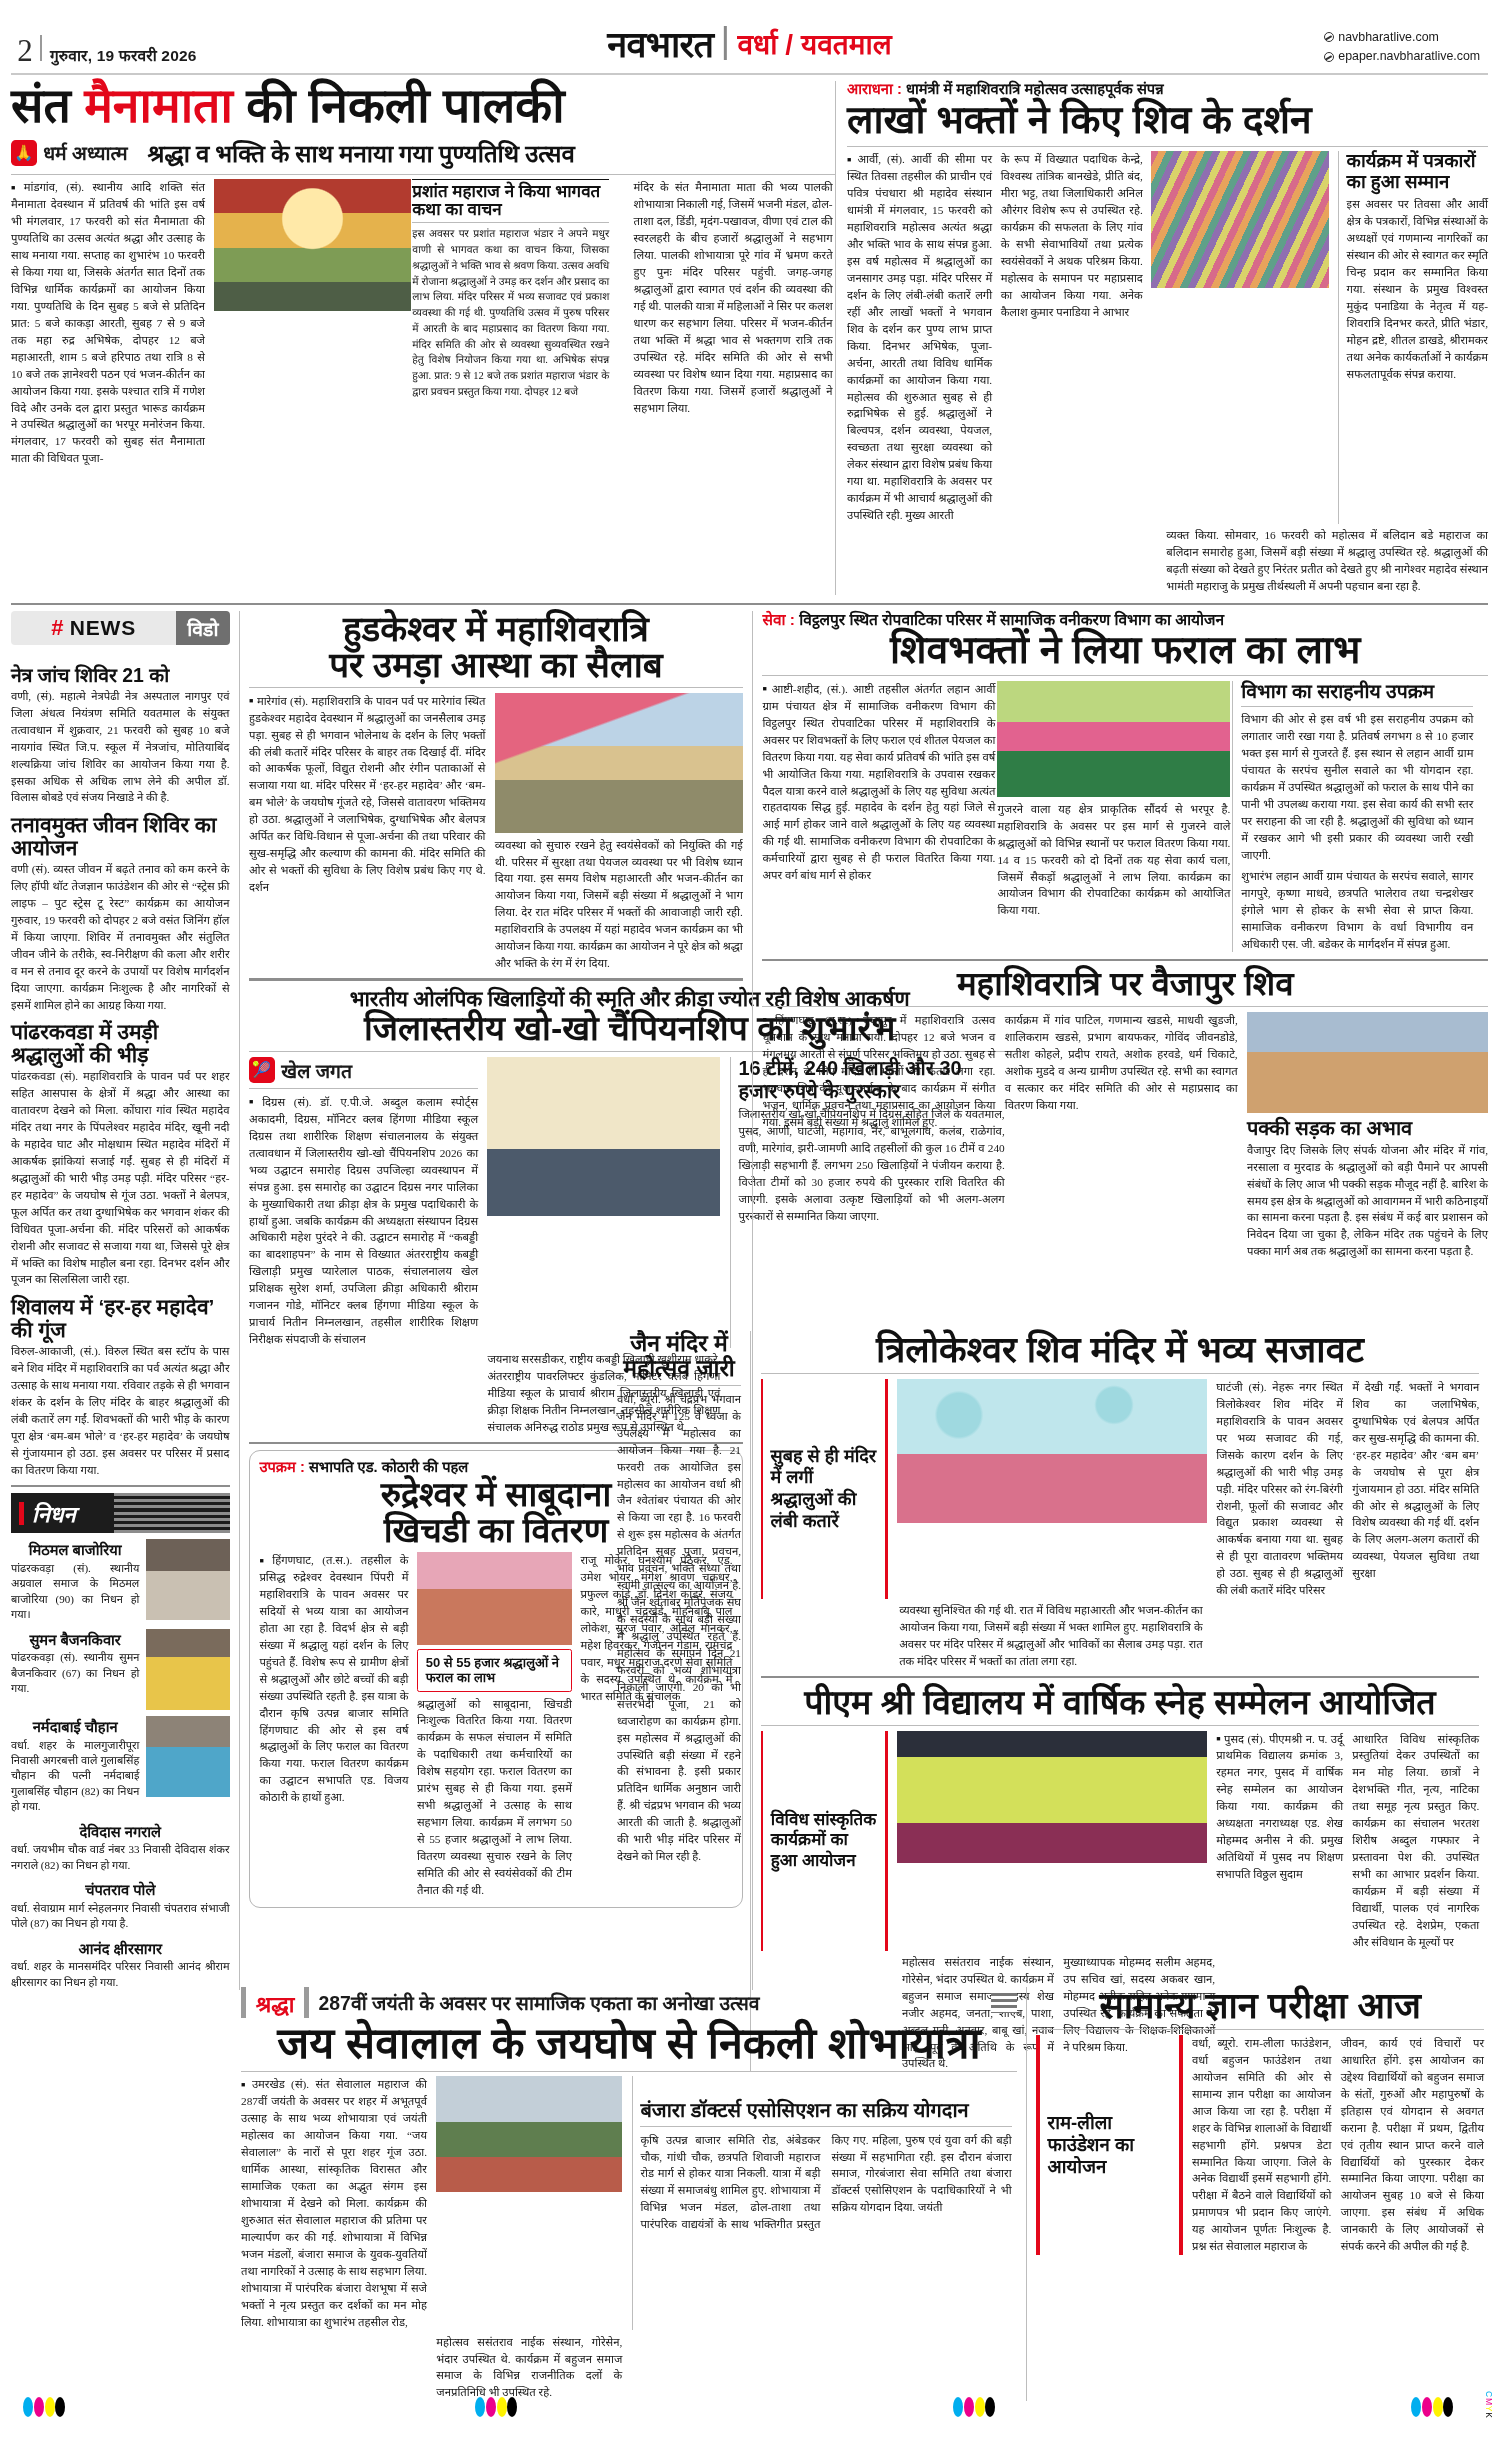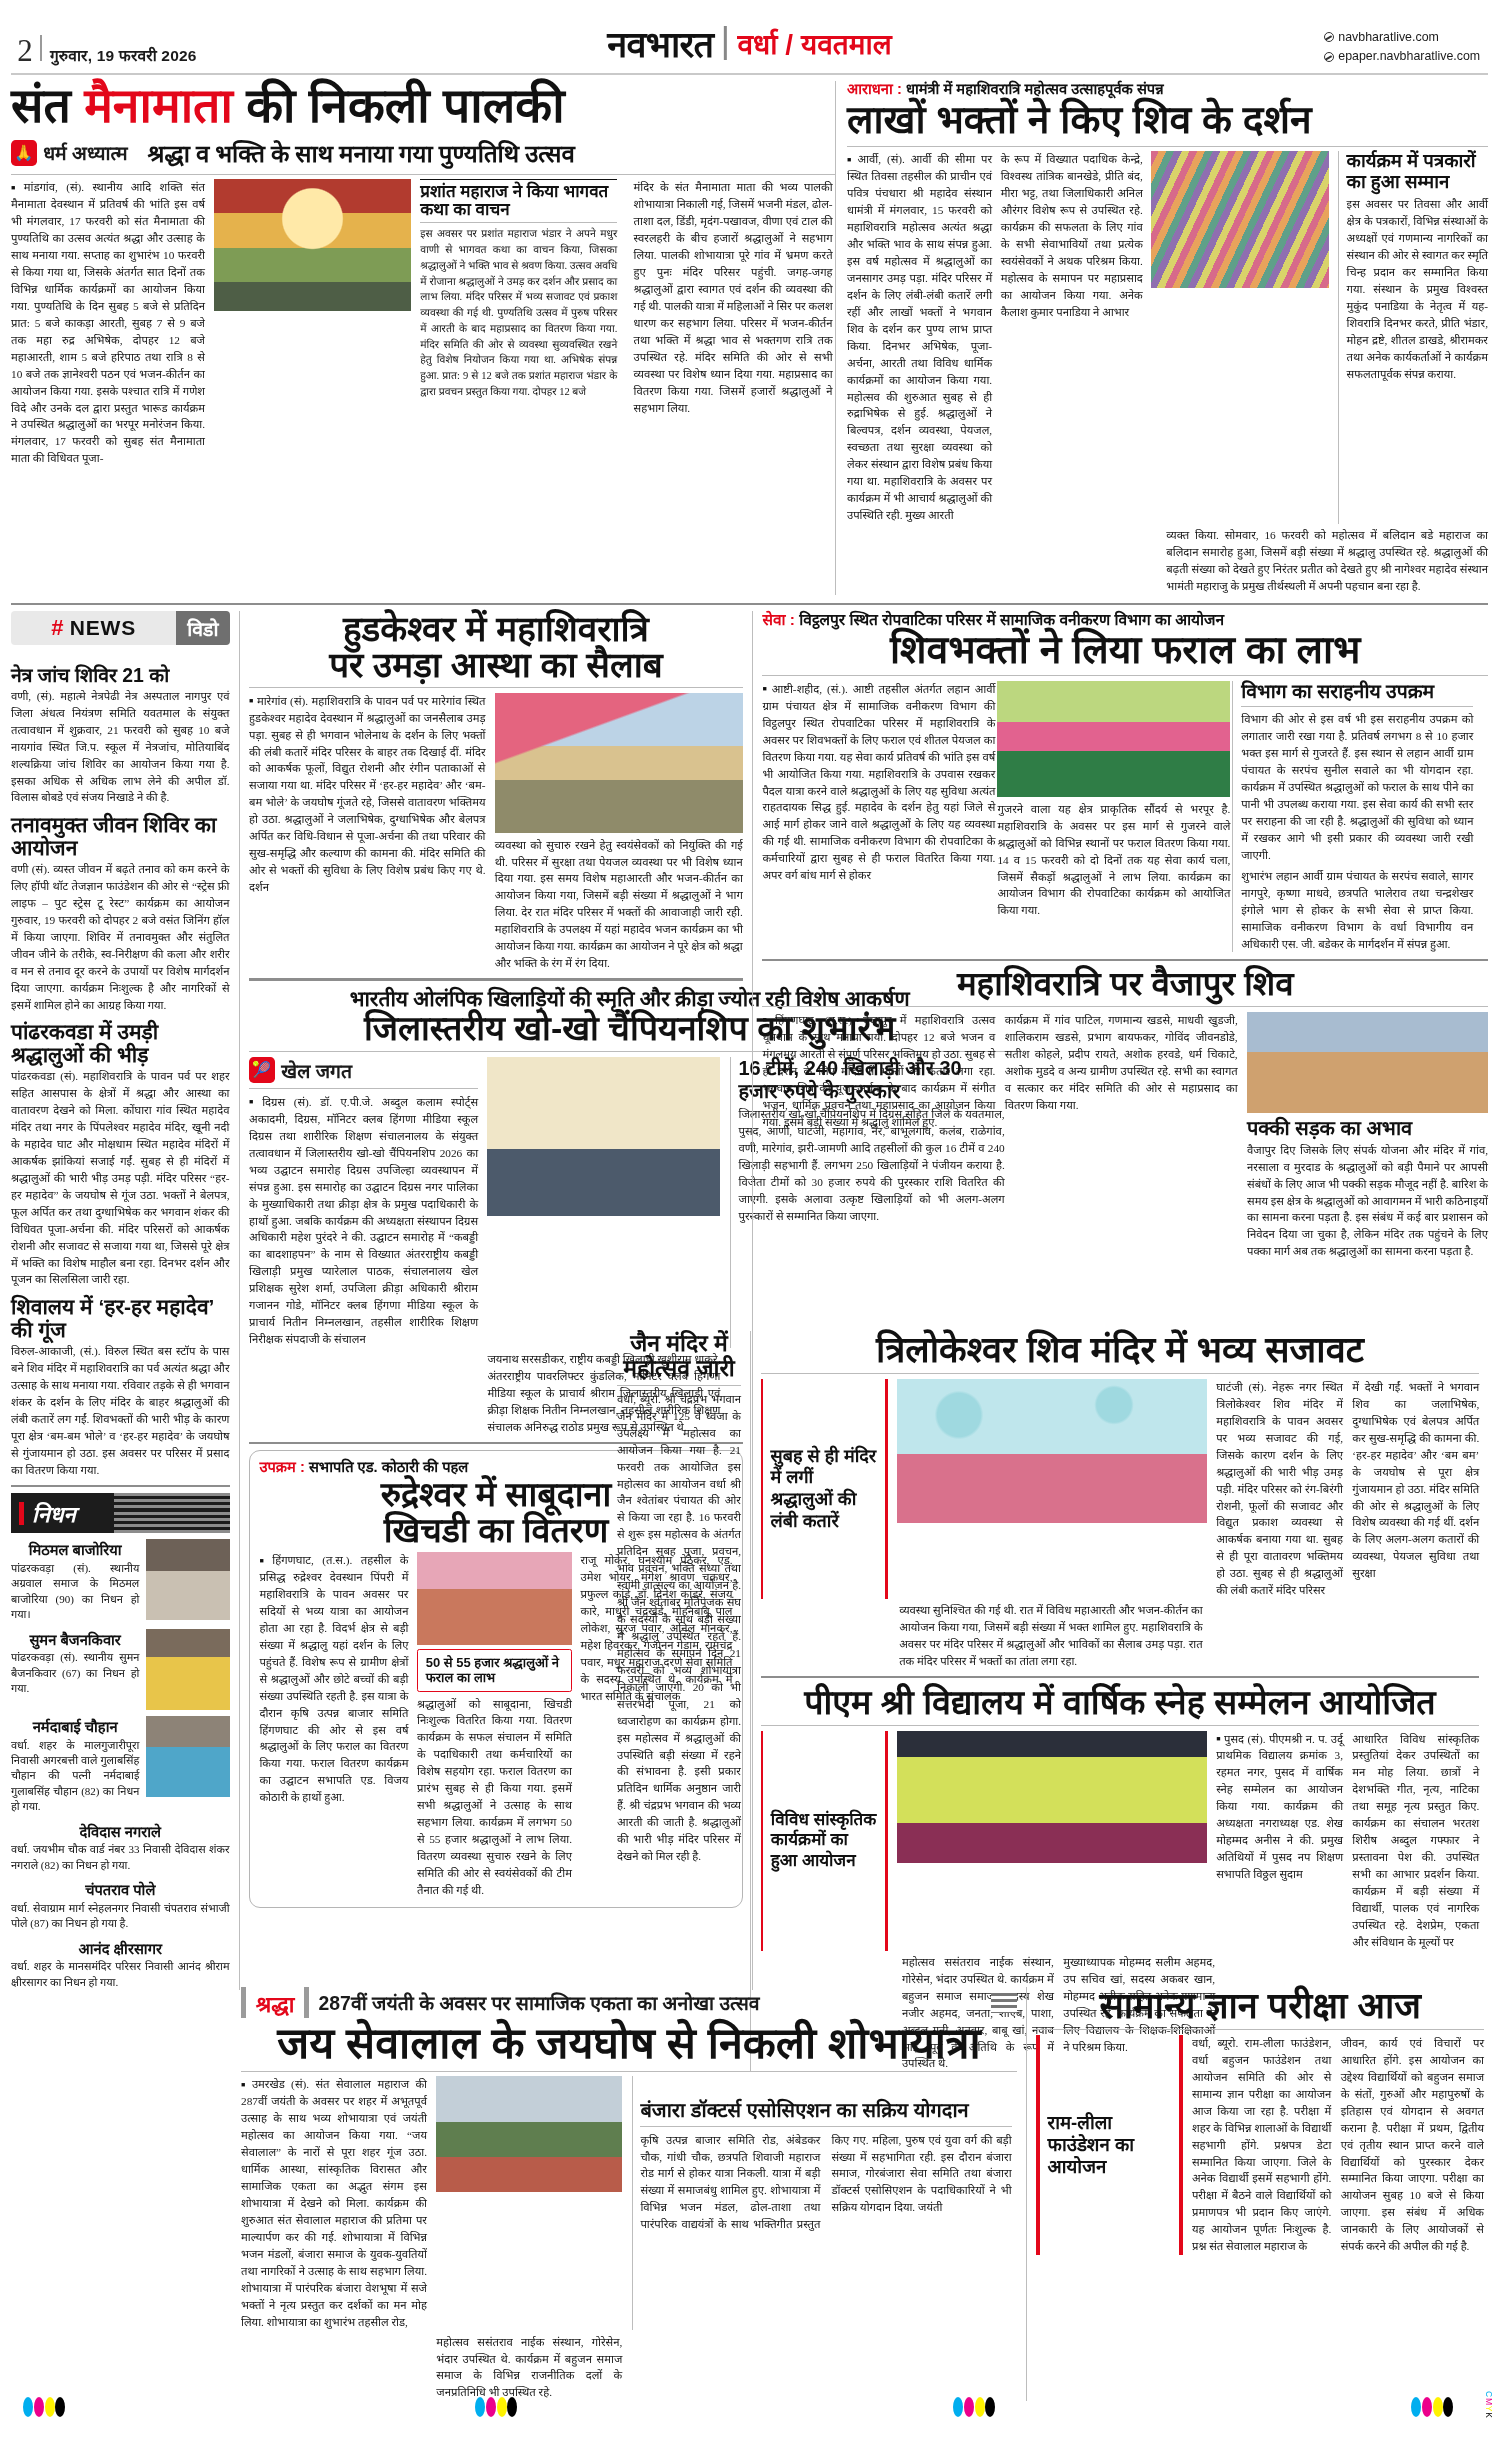--- a/index.html
+++ b/index.html
@@ -132,21 +132,21 @@
         <div style="font-family:'Liberation Serif',serif; font-weight:bold; font-size:24px;">श्रद्धा व भक्ति के साथ मनाया गया पुण्यतिथि उत्सव</div>
       </div>
       <div class="hrule" style="margin-top:4.7px;"></div>
 
       <div style="display:flex; gap:9.3px; margin-top:3.1px;">
         <div style="width:194px;" class="body-txt">
           <span class="sq"></span><span>मांडगांव, (सं). स्थानीय आदि शक्ति संत मैनामाता देवस्थान में प्रतिवर्ष की भांति इस वर्ष भी मंगलवार, 17 फरवरी को संत मैनामाता की पुण्यतिथि का उत्सव अत्यंत श्रद्धा और उत्साह के साथ मनाया गया. सप्ताह का शुभारंभ 10 फरवरी से किया गया था, जिसके अंतर्गत सात दिनों तक विभिन्न धार्मिक कार्यक्रमों का आयोजन किया गया. पुण्यतिथि के दिन सुबह 5 बजे से प्रतिदिन प्रात: 5 बजे काकड़ा आरती, सुबह 7 से 9 बजे तक महा रुद्र अभिषेक, दोपहर 12 बजे महाआरती, शाम 5 बजे हरिपाठ तथा रात्रि 8 से 10 बजे तक ज्ञानेश्वरी पठन एवं भजन-कीर्तन का आयोजन किया गया. इसके पश्चात रात्रि में गणेश विदे और उनके दल द्वारा प्रस्तुत भारूड कार्यक्रम ने उपस्थित श्रद्धालुओं का भरपूर मनोरंजन किया. मंगलवार, 17 फरवरी को सुबह संत मैनामाता माता की विधिवत पूजा-</span>
         </div>
 
         <div style="width:410px;">
-          <div style="display:flex; gap:9px;">
+          <div style="display:flex; gap:1px;">
             <div class="photo" style="width:197px;height:132px;
               background:
                 radial-gradient(circle at 50% 30%, #ffe9a8 0 22%, transparent 23%),
                 linear-gradient(#b23b2f 0 26%, #e5b24c 26% 52%, #7e9c55 52% 78%, #4e5e46 78% 100%);"></div>
             <div style="width:197px;">
               <div class="hl" style="font-size:17px; border-top:1.6px solid #111; border-bottom:0.8px solid #bbb; padding:3.1px 0;">प्रशांत महाराज ने किया भागवत कथा का वाचन</div>
               <div class="body-txt" style="margin-top:3.1px; font-size:10.5px;">इस अवसर पर प्रशांत महाराज भंडार ने अपने मधुर वाणी से भागवत कथा का वाचन किया, जिसका श्रद्धालुओं ने भक्ति भाव से श्रवण किया. उत्सव अवधि में रोजाना श्रद्धालुओं ने उमड़ कर दर्शन और प्रसाद का लाभ लिया. मंदिर परिसर में भव्य सजावट एवं प्रकाश व्यवस्था की गई थी. पुण्यतिथि उत्सव में पुरुष परिसर में आरती के बाद महाप्रसाद का वितरण किया गया. मंदिर समिति की ओर से व्यवस्था सुव्यवस्थित रखने हेतु विशेष नियोजन किया गया था. अभिषेक संपन्न हुआ. प्रात: 9 से 12 बजे तक प्रशांत महाराज भंडार के द्वारा प्रवचन प्रस्तुत किया गया. दोपहर 12 बजे</div>
             </div>
           </div>
           <div class="cap">&nbsp;</div>

